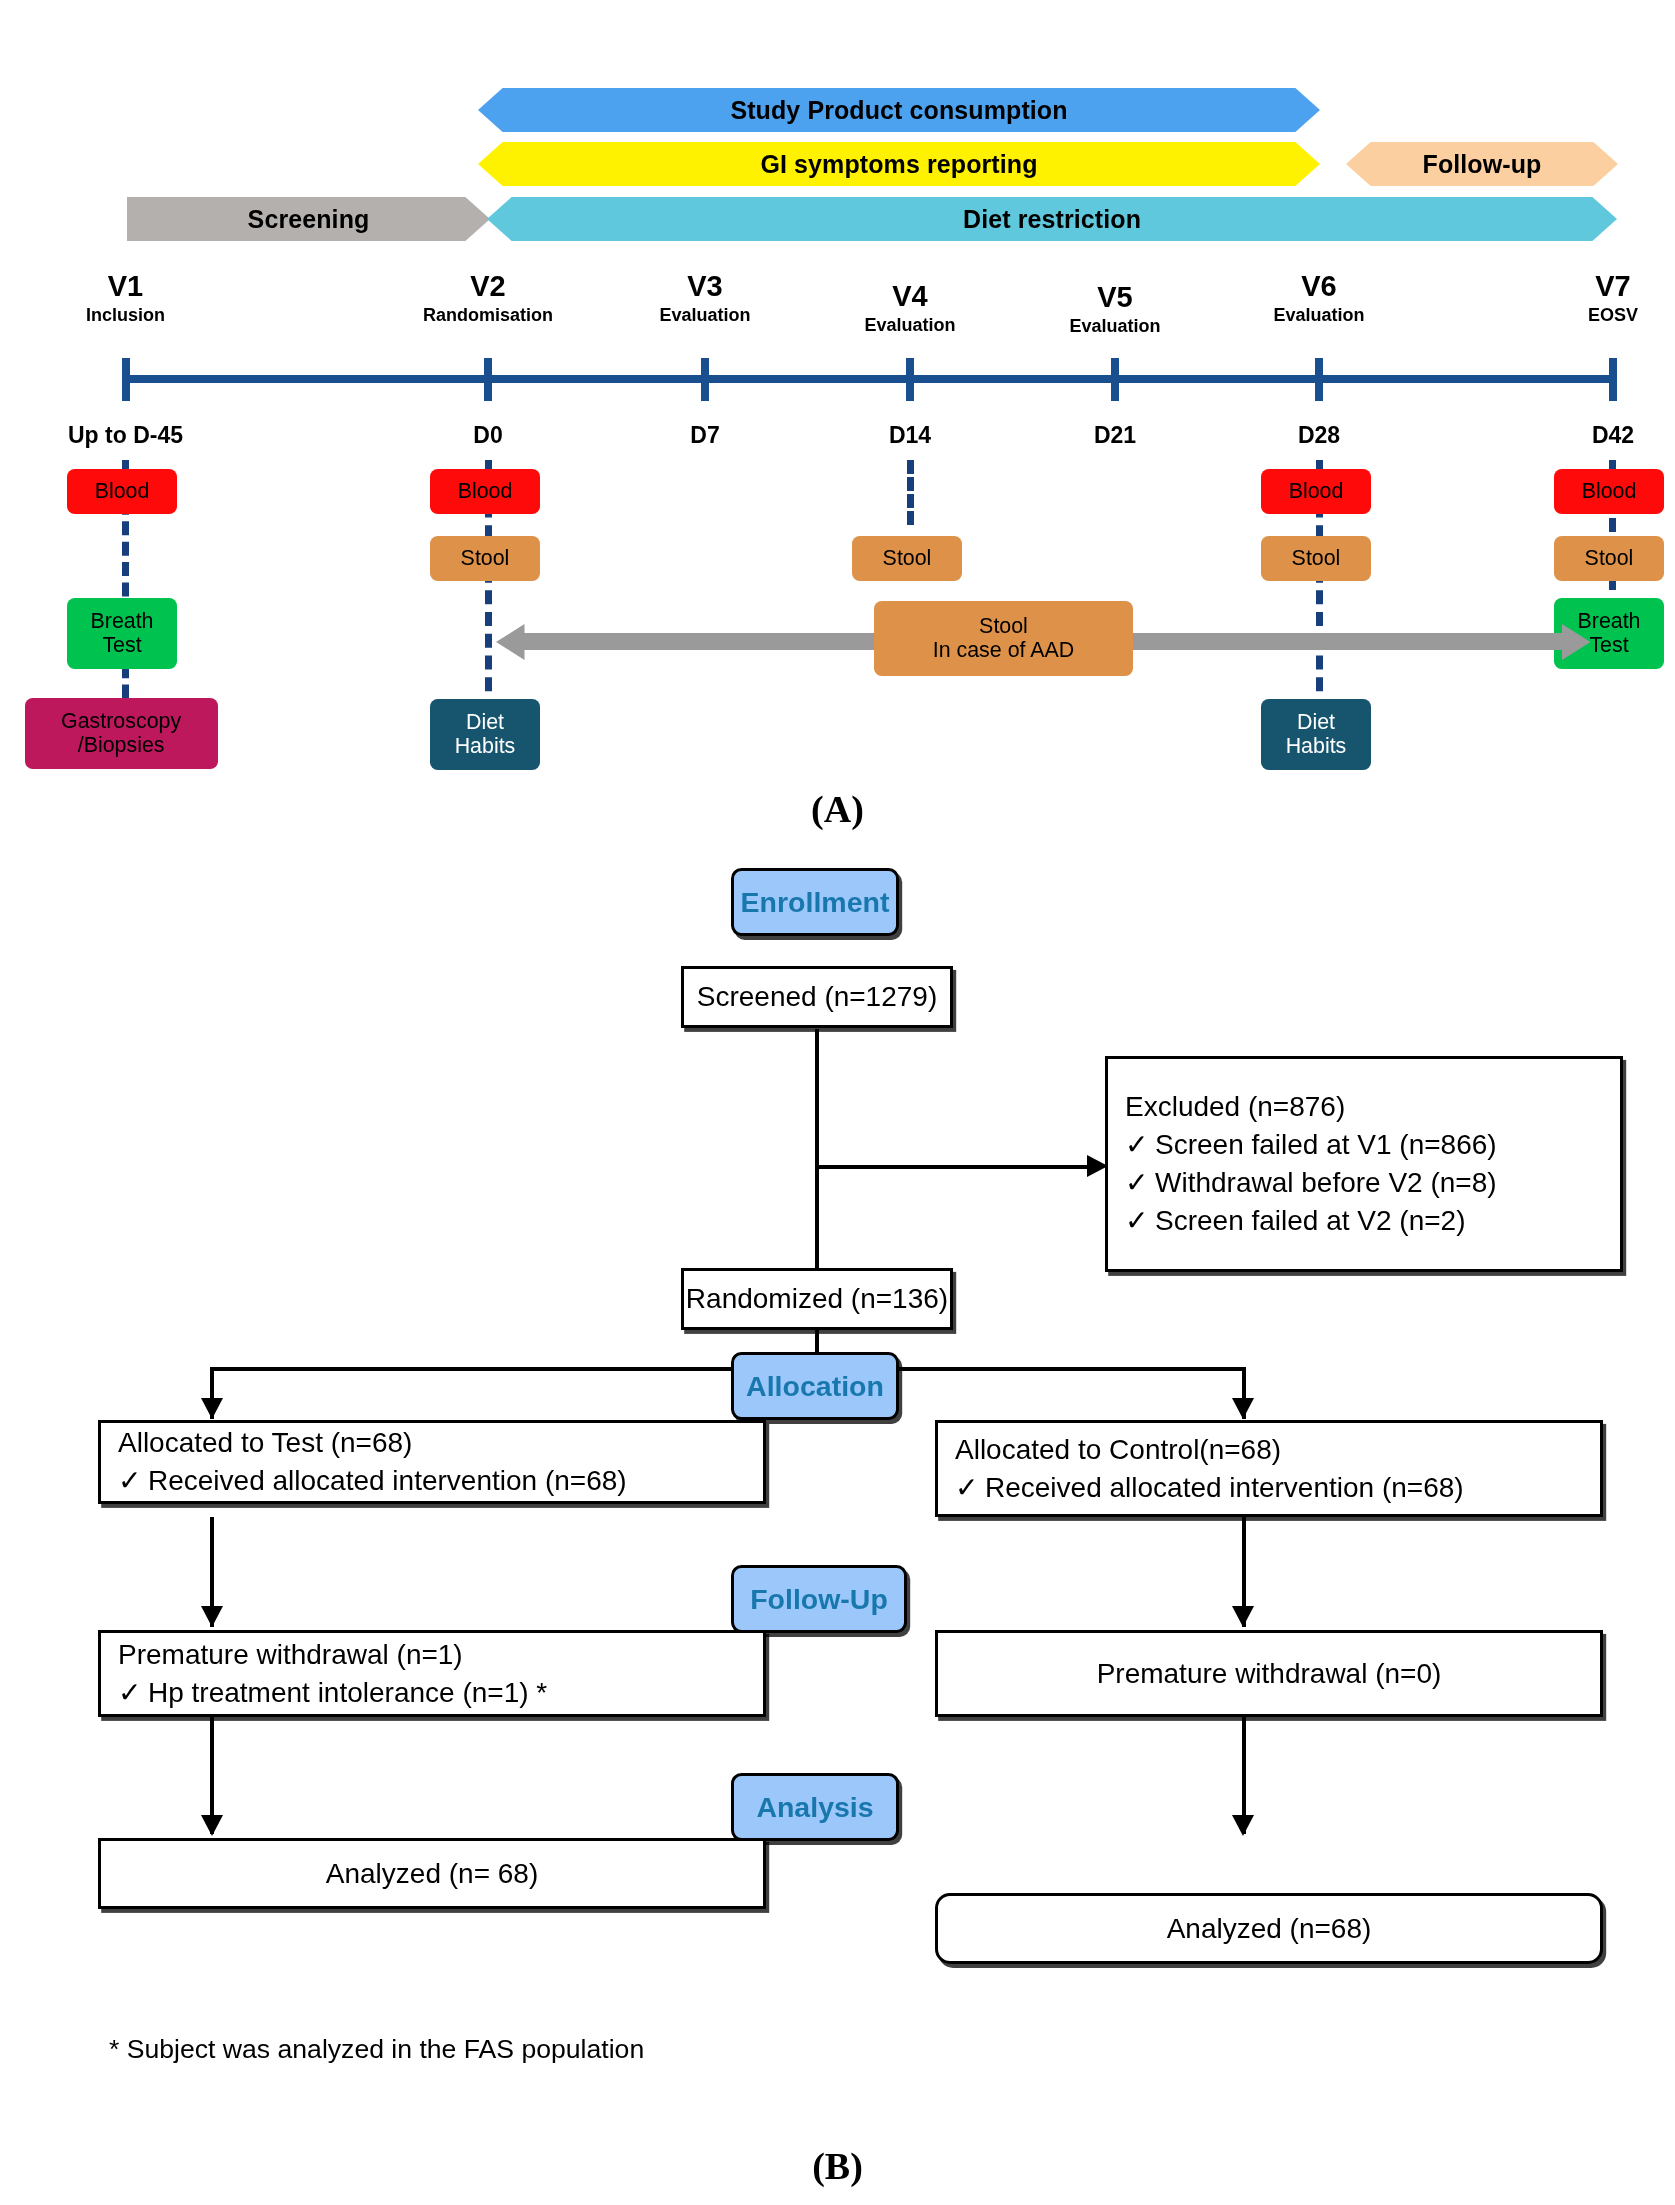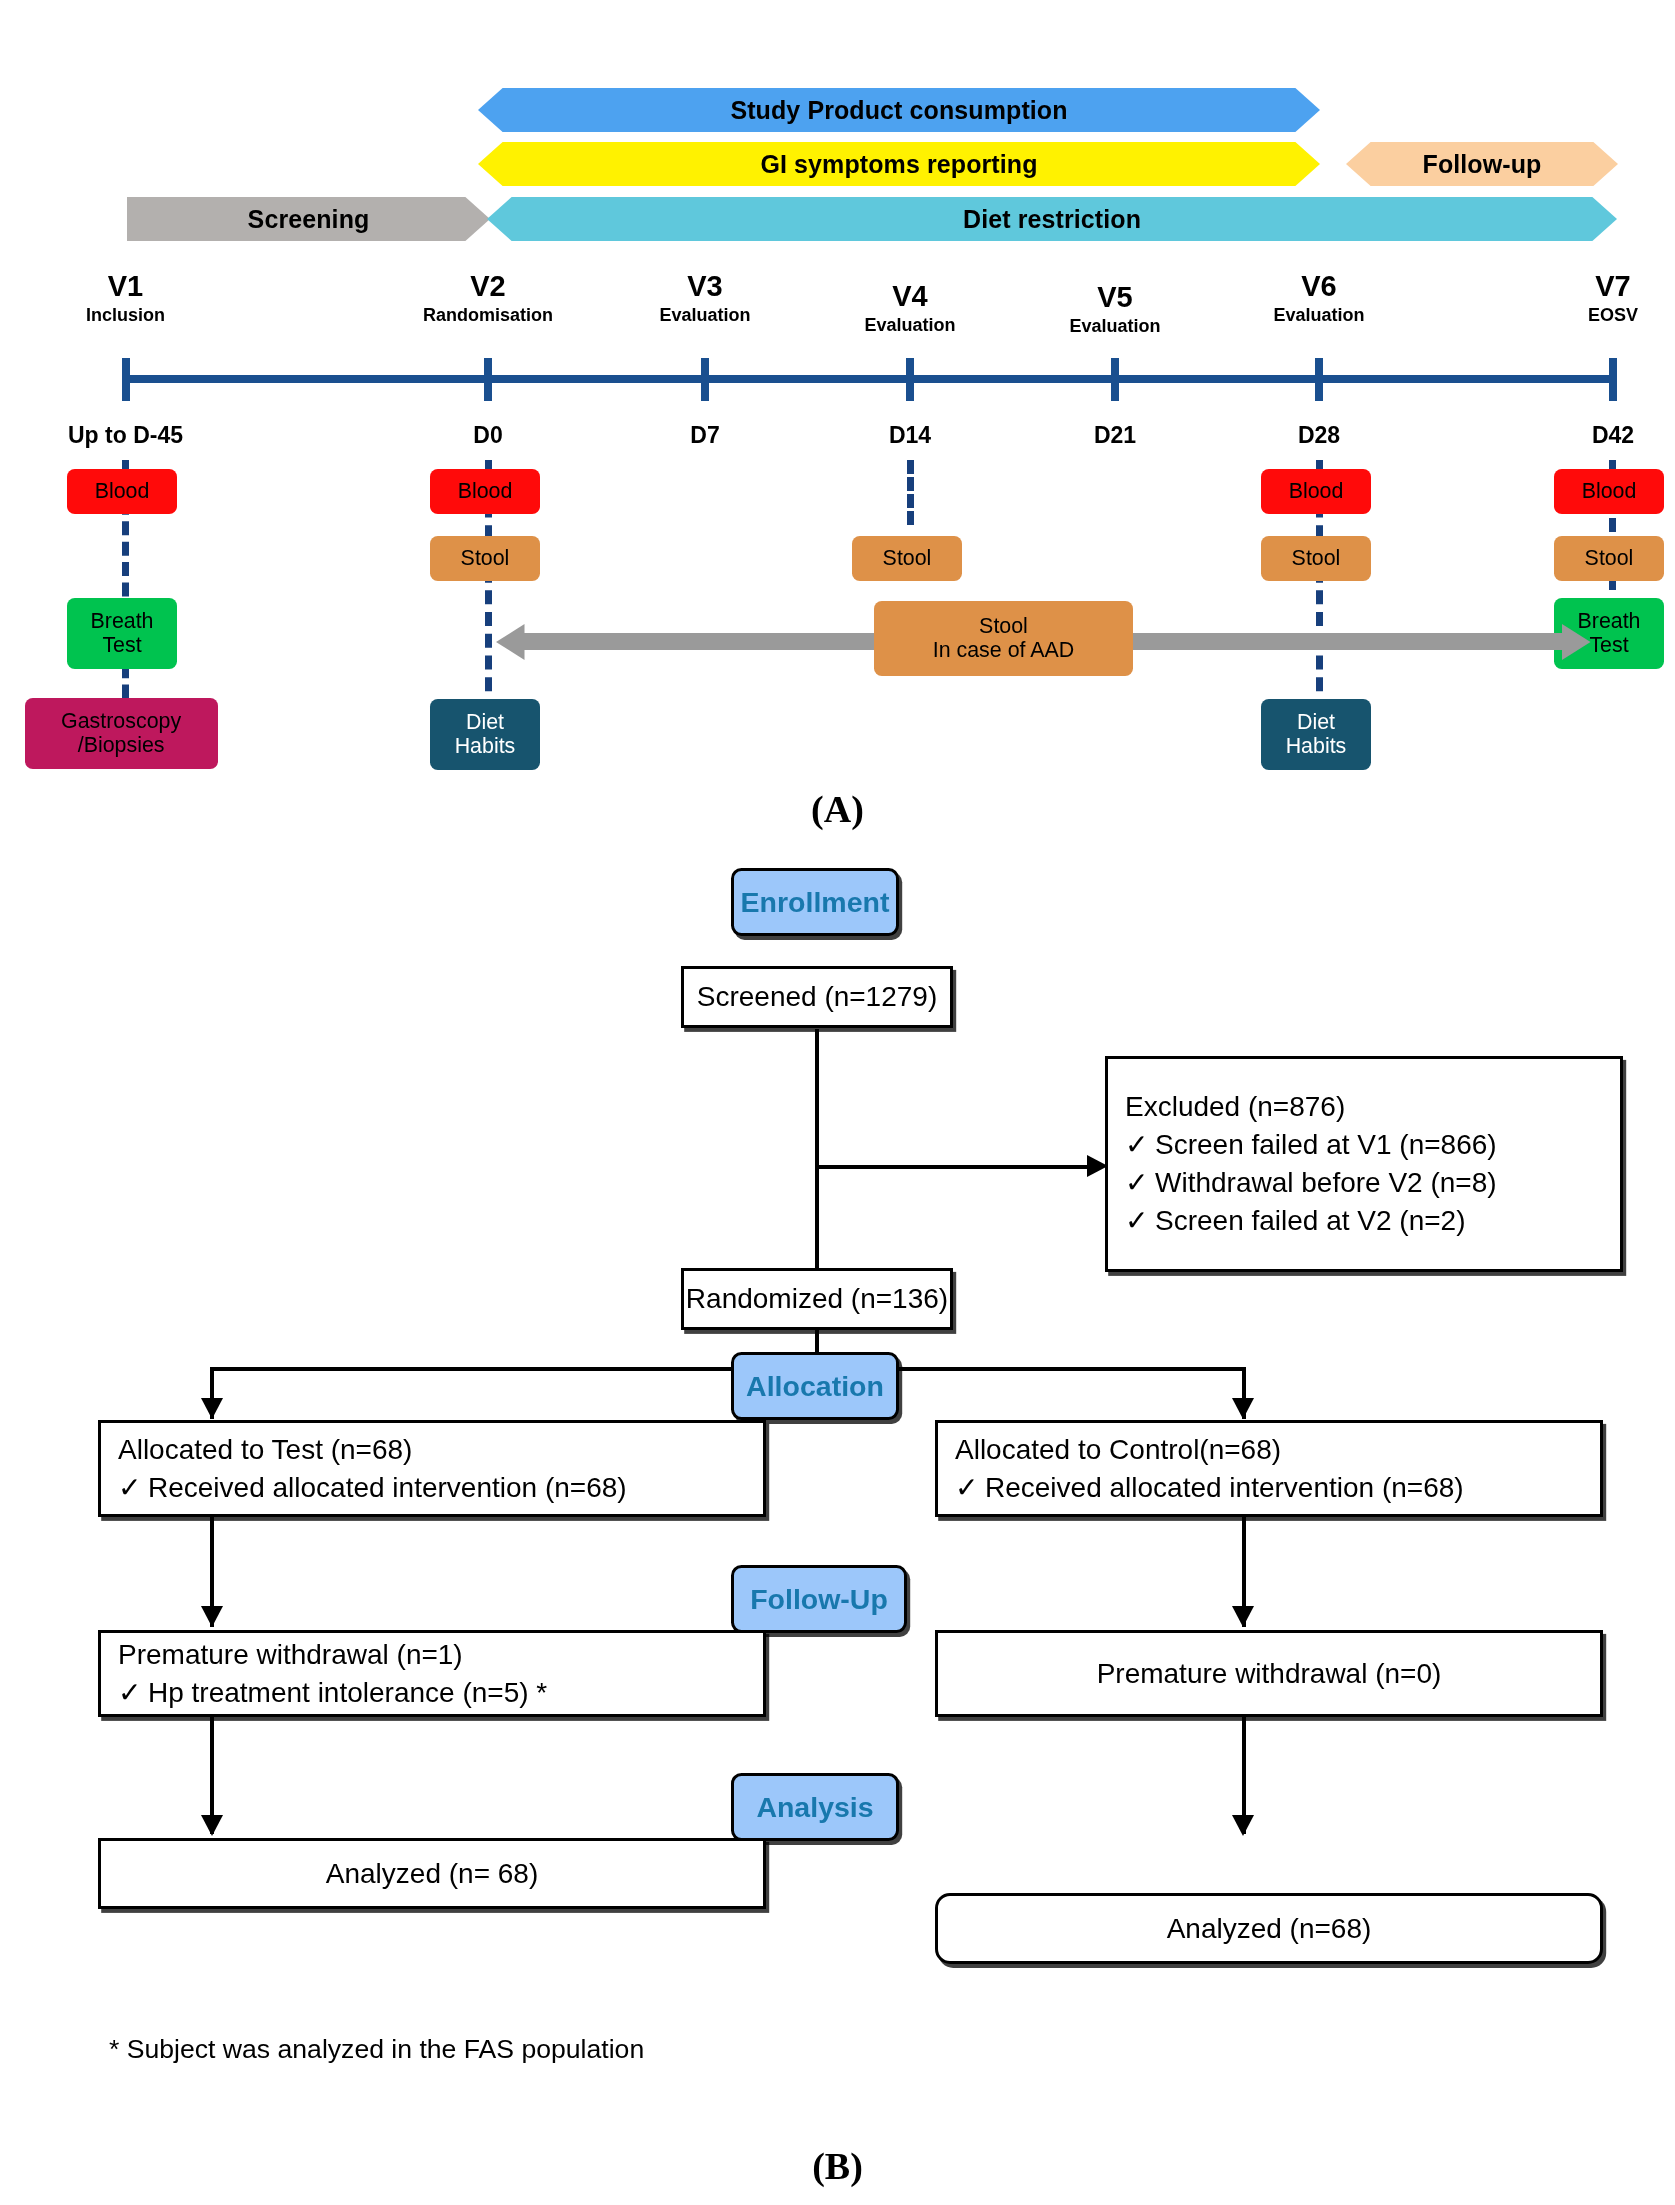--- a/index.html
+++ b/index.html
@@ -226,39 +226,39 @@
 
   <div class="conn vline" style="left:815px; top:475px; height:36px;"></div>
   <div class="conn hline" style="left:210px; top:512px; width:1035px;"></div>
   <div class="conn vline" style="left:210px; top:512px; height:52px;"></div>
   <div class="conn vline" style="left:1242px; top:512px; height:52px;"></div>
   <div class="arrowdown" style="left:201px; top:543px;"></div>
   <div class="arrowdown" style="left:1232px; top:543px;"></div>
 
   <div class="stage" style="left:731px; top:497px; width:168px; height:68px;">Allocation</div>
 
-  <div class="fbox left" style="left:98px; top:565px; width:668px; height:97px;">
+  <div class="fbox left" style="left:98px; top:565px; width:668px; height:84px;">
     <div class="ln">Allocated to Test (n=68)</div>
     <div class="ln"><span class="chk">✓</span><span>Received allocated intervention (n=68)</span></div>
   </div>
   <div class="fbox left" style="left:935px; top:565px; width:668px; height:97px;">
     <div class="ln">Allocated to Control(n=68)</div>
     <div class="ln"><span class="chk">✓</span><span>Received allocated intervention (n=68)</span></div>
   </div>
 
   <div class="conn vline" style="left:210px; top:662px; height:110px;"></div>
   <div class="conn vline" style="left:1242px; top:662px; height:110px;"></div>
   <div class="arrowdown" style="left:201px; top:751px;"></div>
   <div class="arrowdown" style="left:1232px; top:751px;"></div>
 
   <div class="stage" style="left:731px; top:710px; width:176px; height:68px;">Follow-Up</div>
 
   <div class="fbox left" style="left:98px; top:775px; width:668px; height:87px;">
     <div class="ln">Premature withdrawal (n=1)</div>
-    <div class="ln"><span class="chk">✓</span><span>Hp treatment intolerance (n=5) *</span></div>
+    <div class="ln"><span class="chk">✓</span><span>Hp treatment intolerance (n=1) *</span></div>
   </div>
   <div class="fbox center" style="left:935px; top:775px; width:668px; height:87px;">
     <div class="ln">Premature withdrawal (n=0)</div>
   </div>
 
   <div class="conn vline" style="left:210px; top:861px; height:118px;"></div>
   <div class="conn vline" style="left:1242px; top:861px; height:118px;"></div>
   <div class="arrowdown" style="left:201px; top:960px;"></div>
   <div class="arrowdown" style="left:1232px; top:960px;"></div>
 

